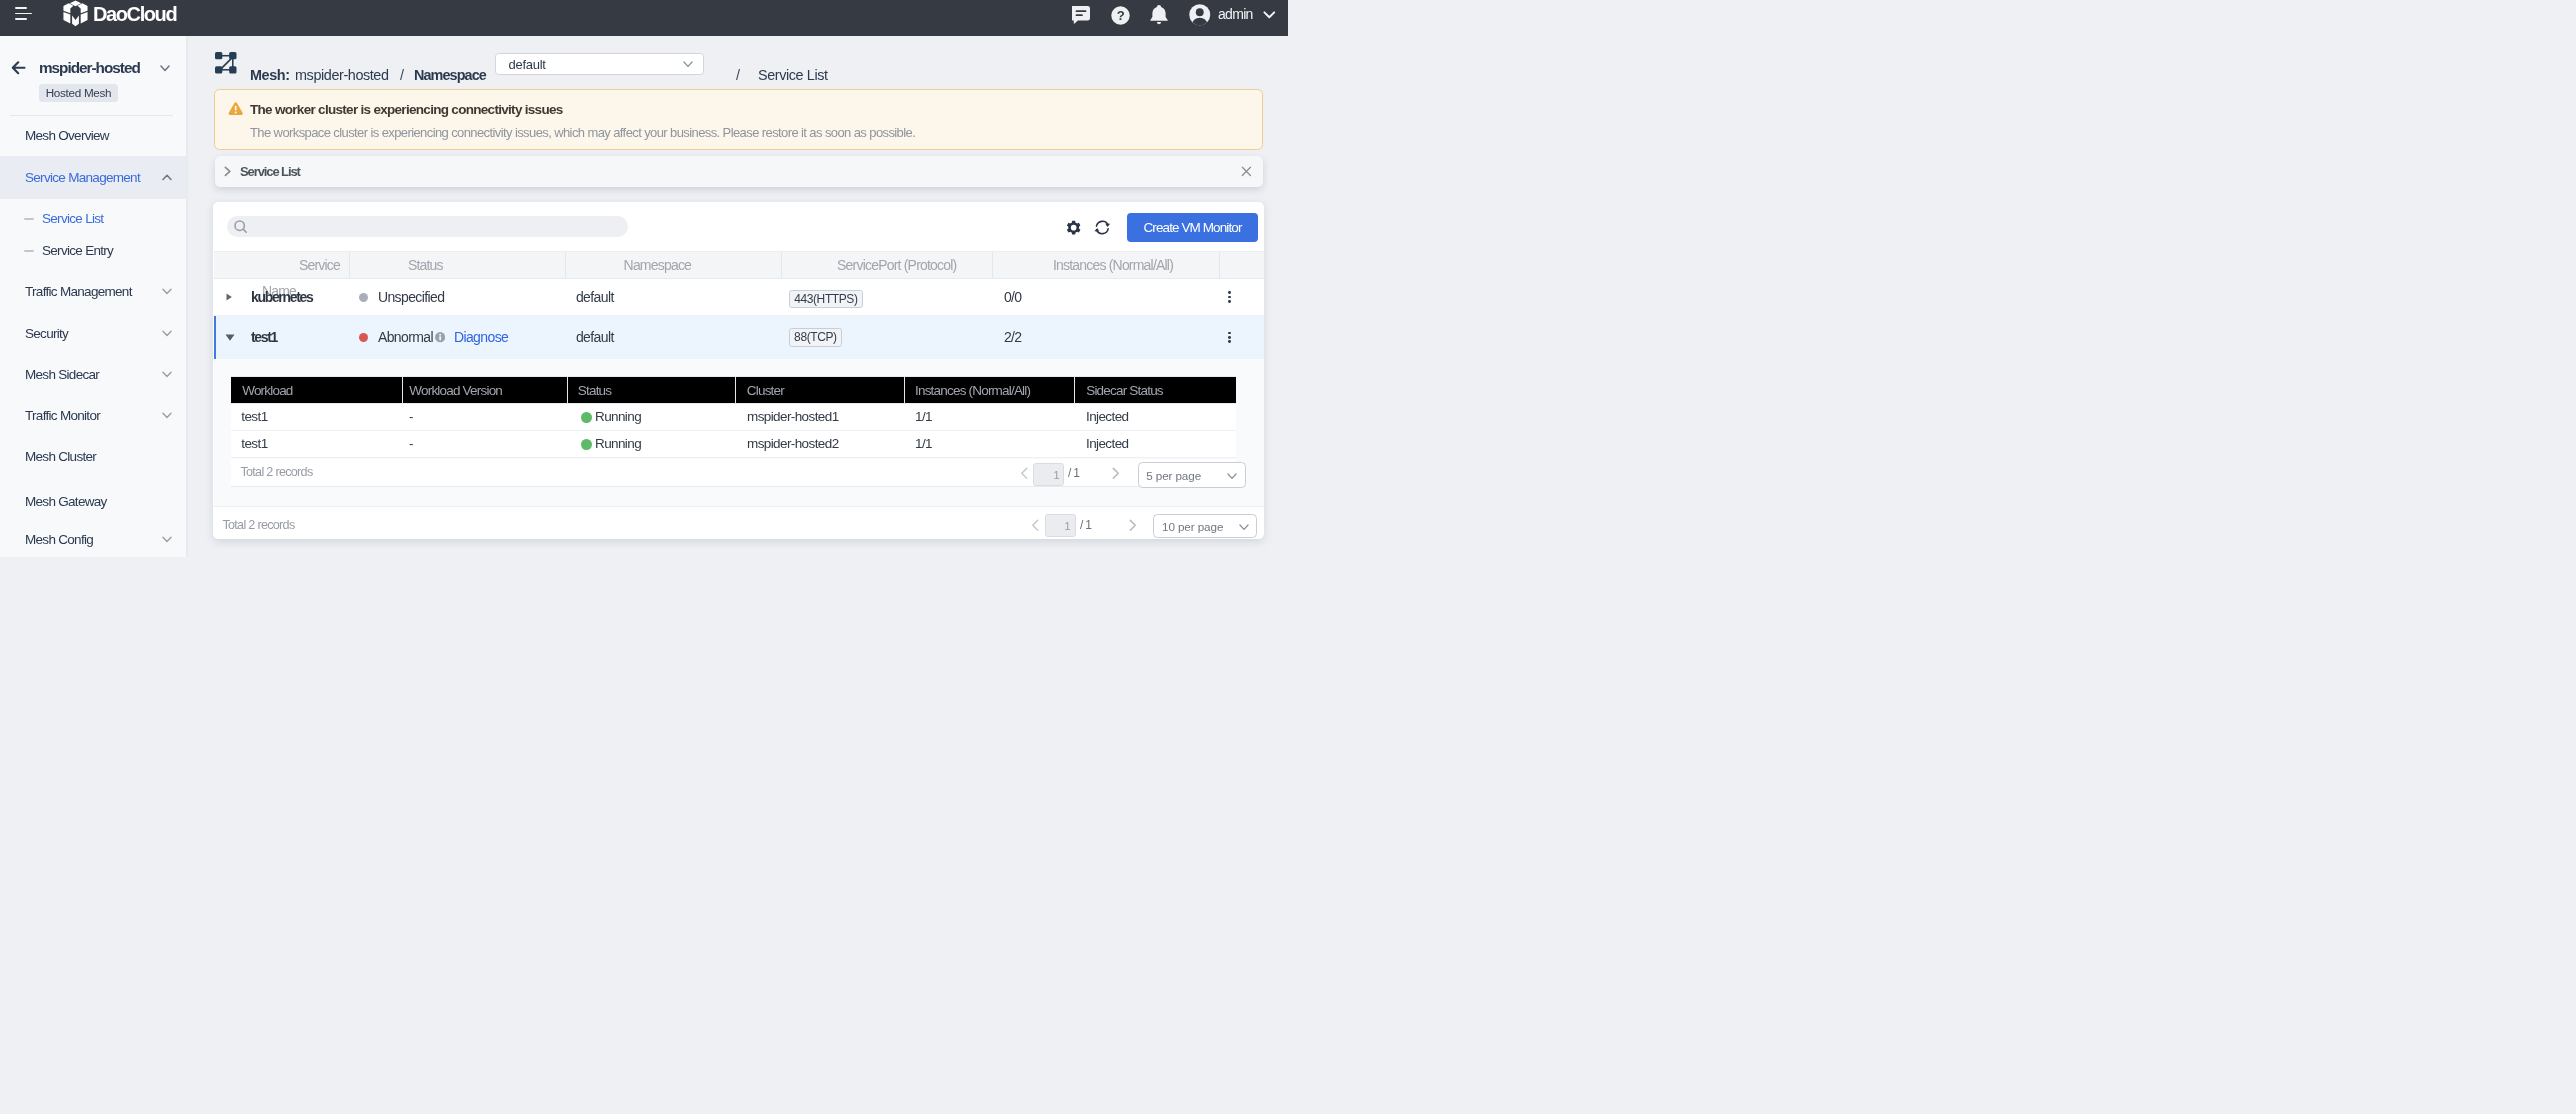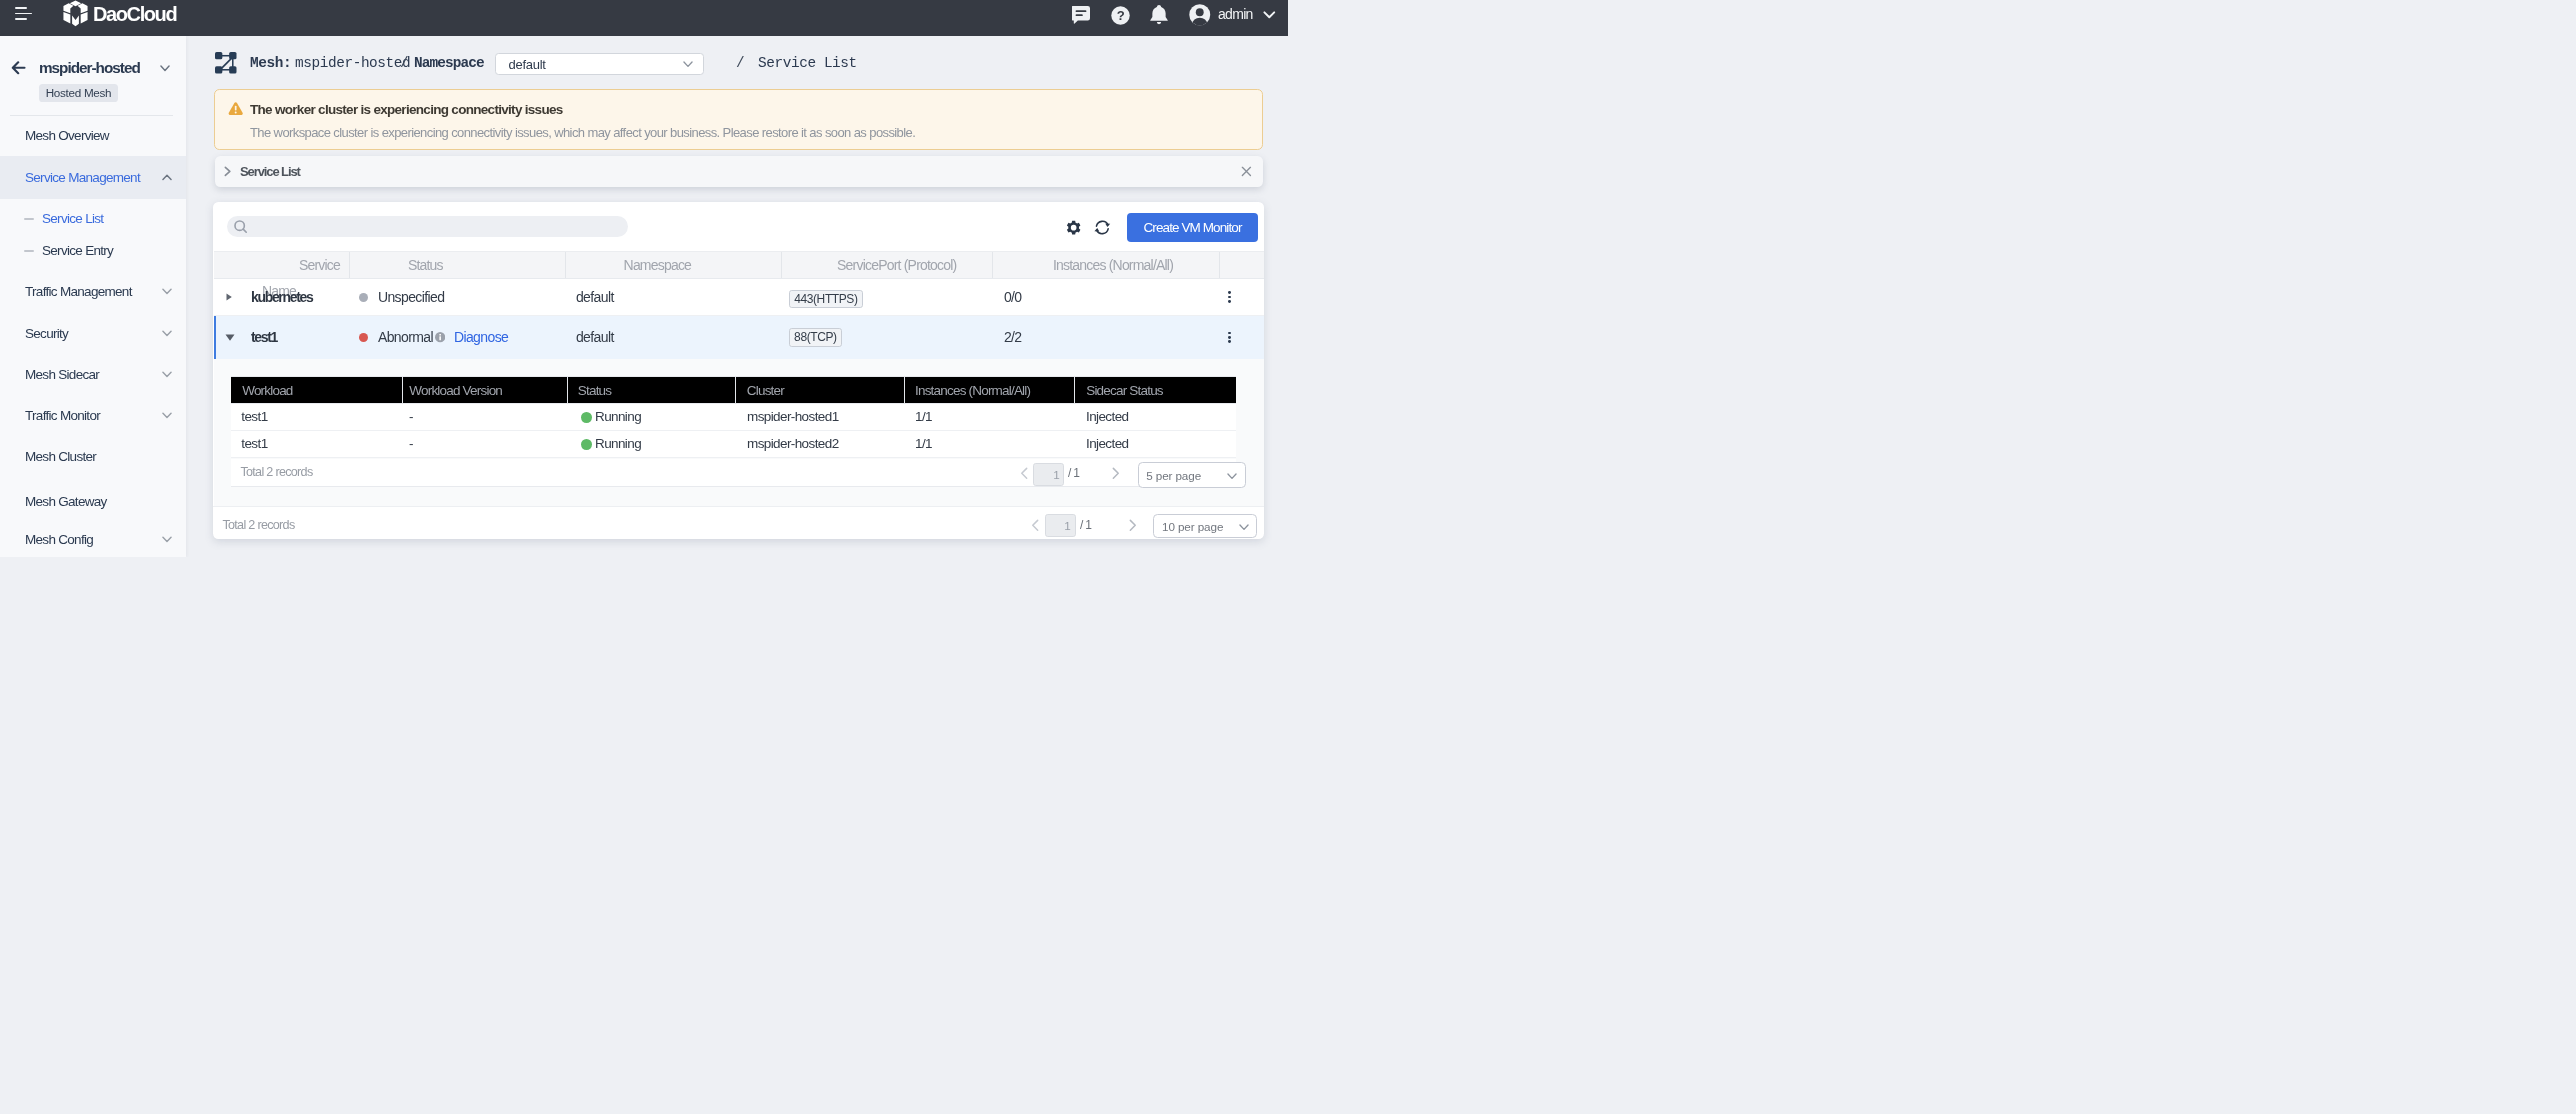--- a/index.html
+++ b/index.html
@@ -20,21 +20,21 @@
 #sdiv { position:absolute; left:10.3px; top:79px; width:163px; height:0.9px; background:#e4e7eb; }
 .mi { position:absolute; left:0; width:186px; height:18px; }
 .mi .t { position:absolute; left:25px; top:0; height:18px; line-height:18px; font-size:13.5px; color:#2b3a50; letter-spacing:-0.7px; }
 .mi .t2 { position:absolute; left:42px; top:0; height:18px; line-height:18px; font-size:13.5px; color:#2b3a50; letter-spacing:-0.7px; }
 .mi .dash { position:absolute; left:24px; top:8px; width:10.3px; height:2px; background:#c2c6cd; border-radius:1.8px; }
 .mi svg.chev { position:absolute; left:162px; top:5.4px; }
 #smRow { position:absolute; left:0; top:120px; width:186px; height:43px; background:#e9ecf2; }
 .blue { color:#3a6bdd !important; }
 
 
-.navtxt { position:absolute; top:55px; height:16px; line-height:16px; font-size:14.4px; color:#2c3a50; letter-spacing:-0.4px;font-family:Liberation Mono, monospace; }
+.navtxt { position:absolute; top:67px; height:16px; line-height:16px; font-size:14.4px; color:#2c3a50; letter-spacing:-0.4px; }
 #nsSel { position:absolute; left:495px; top:53px; width:209px; height:21.5px; background:#fff; border:0.9px solid #d2d6dc; border-radius:3.6px; }
 #nsSel .v { position:absolute; left:12.6px; top:2.7px; height:15.3px; line-height:15.3px; font-size:13px; color:#2e3a4c; }
 
 #alert { position:absolute; left:214px; top:89px; width:1049px; height:61px; background:#fdf6ea; border:0.9px solid #eccd92; border-radius:5.4px; }
 #alert .ti { position:absolute; left:35px; top:11.7px; height:15.3px; line-height:15.3px; font-size:13.5px; font-weight:bold; color:#3e3a33; letter-spacing:-0.7px; }
 #alert .de { position:absolute; left:35px; top:35px; height:15.3px; line-height:15.3px; font-size:13px; color:#8f959e; letter-spacing:-0.6px; }
 
 #slBar { position:absolute; left:215px; top:156px; width:1048px; height:31px; background:#f6f7f9; border-radius:5.4px; box-shadow:0 2.7px 7.2px rgba(90,100,125,0.22); }
 #slBar .tt { position:absolute; left:25px; top:7.6px; height:15.3px; line-height:15.3px; font-size:13px; font-weight:bold; color:#4e545c; letter-spacing:-1.1px; }
 

